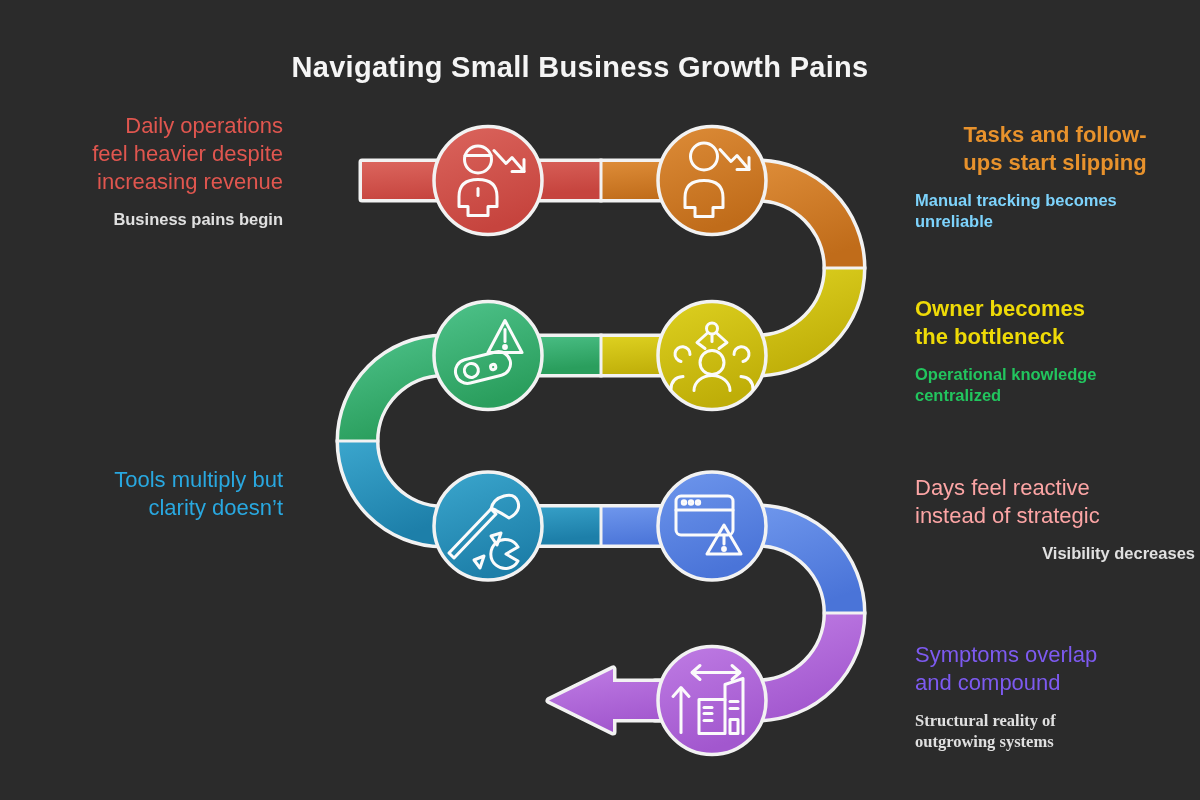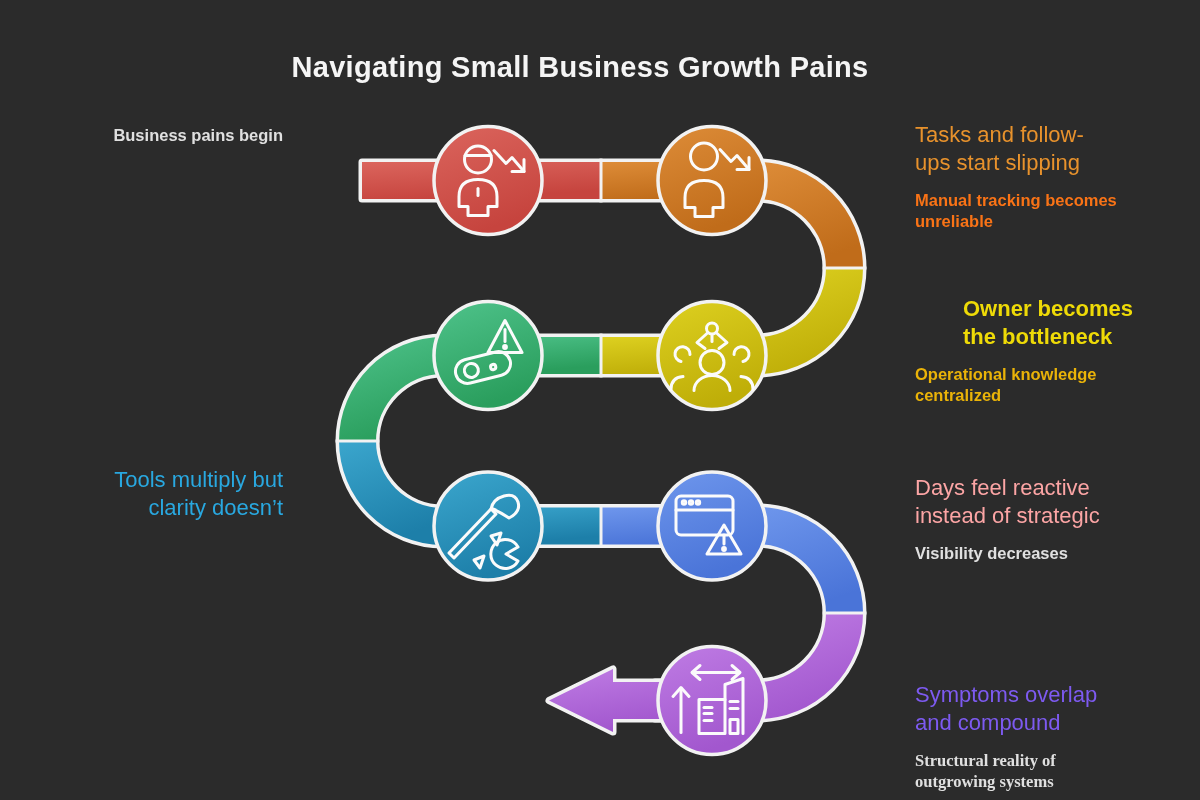--- a/index.html
+++ b/index.html
@@ -169,49 +169,52 @@
         <line x1="-8" y1="13" x2="0" y2="13"></line>
         <line x1="-8" y1="20" x2="0" y2="20"></line>
         <line x1="18" y1="1" x2="26" y2="1"></line>
         <line x1="18" y1="8" x2="26" y2="8"></line>
         <rect x="18" y="19" width="8" height="14"></rect>
       </g>
     </g>
   </svg>
 
   <div class="tb left" style="top:112px">
+    <div class="heading" style="color: rgb(224, 86, 79); font-weight: 500;">Daily operations
+feel heavier despite
+increasing revenue</div>
     <div class="sub" style="color: rgb(224, 224, 224);">Business pains begin</div>
   </div>
 
   <div class="tb right" style="top:121px">
-    <div class="heading" style="color: rgb(232, 146, 44); font-weight: 400;">Tasks and follow-
+    <div class="heading" style="color: rgb(232, 146, 44); font-weight: 700; text-align: center;">Tasks and follow-
 ups start slipping</div>
-    <div class="sub" style="color: #f97316;">Manual tracking becomes
+    <div class="sub" style="color: #7dd3fc;">Manual tracking becomes
 unreliable</div>
   </div>
 
   <div class="tb right" style="top:295px">
-    <div class="heading" style="color: rgb(238, 218, 7); font-weight: 700; margin-left: 48px;">Owner becomes
+    <div class="heading" style="color: rgb(238, 218, 7); font-weight: 700;">Owner becomes
 the bottleneck</div>
-    <div class="sub" style="color: #eab308;">Operational knowledge
+    <div class="sub" style="color: #22c55e;">Operational knowledge
 centralized</div>
   </div>
 
 
   <div class="tb left" style="top:466px">
     <div class="heading" style="color: rgb(41, 168, 224); font-weight: 500;">Tools multiply but
 clarity doesn’t</div>
   </div>
 
   <div class="tb right" style="top:474px">
     <div class="heading" style="color: #fca5a5; font-weight: 500;">Days feel reactive
 instead of strategic</div>
-    <div class="sub" style="color: rgb(224, 224, 224);">Visibility decreases</div>
+    <div class="sub" style="color: rgb(224, 224, 224); text-align: right;">Visibility decreases</div>
   </div>
 
   <div class="tb right" style="top:641px">
-    <div class="heading" style="color: rgb(125, 90, 240); font-weight: 500; margin-top: 40px;">Symptoms overlap
+    <div class="heading" style="color: rgb(125, 90, 240); font-weight: 500;">Symptoms overlap
 and compound</div>
     <div class="sub" style="color: rgb(224, 224, 224); font-family: Liberation Serif, serif;">Structural reality of
 outgrowing systems</div>
   </div>
 
 </div>
 
 </body></html>

